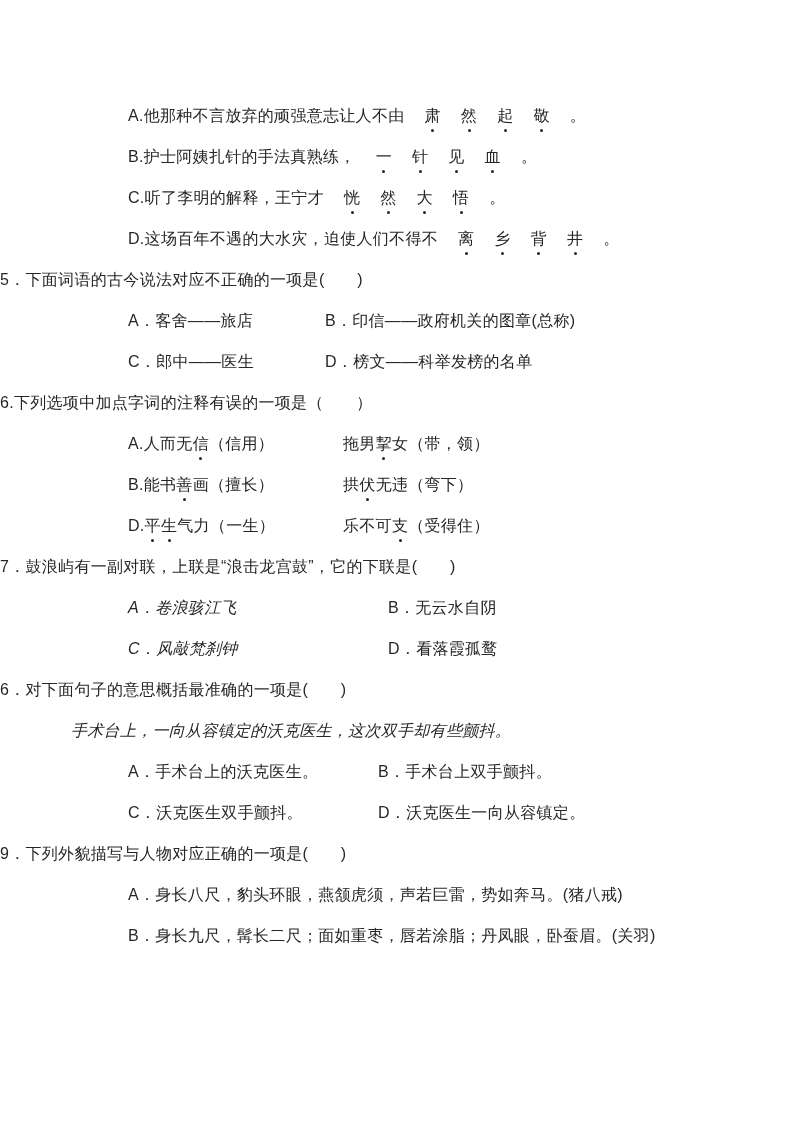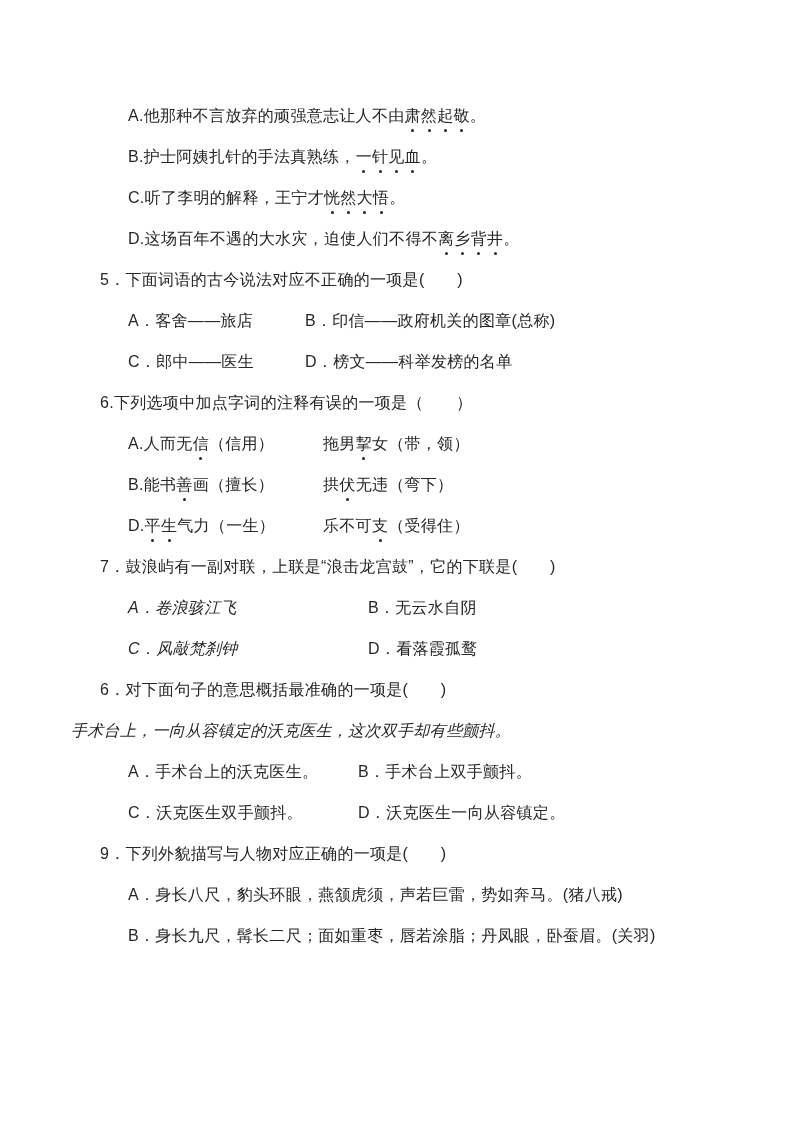--- a/index.html
+++ b/index.html
@@ -14,22 +14,23 @@
     overflow: hidden;
   }
   .content { padding-top: 96px; }
   .line {
     height: 41px;
     display: flex;
     align-items: center;
     font-size: 16px;
     letter-spacing: 0.3px;
     white-space: nowrap;
+    gap: 20px;
   }
-  .ind-stem  { padding-left: 100px; }
+  .ind-stem  { }
   .ind-opt   { padding-left: 128px; }
   .ind-quote { padding-left: 71px; }
   .row { display: flex; align-items: center; }
   .cell { display: inline-block; }
   .q5 .cell-l { width: 177px; }
   .q6 .cell-l { width: 195px; }
   .q7 .cell-l { width: 240px; font-style: italic; }
   .q8 .cell-l { width: 230px; }
   .quote-text {
     font-family: "Liberation Serif", "DejaVu Serif", serif;

